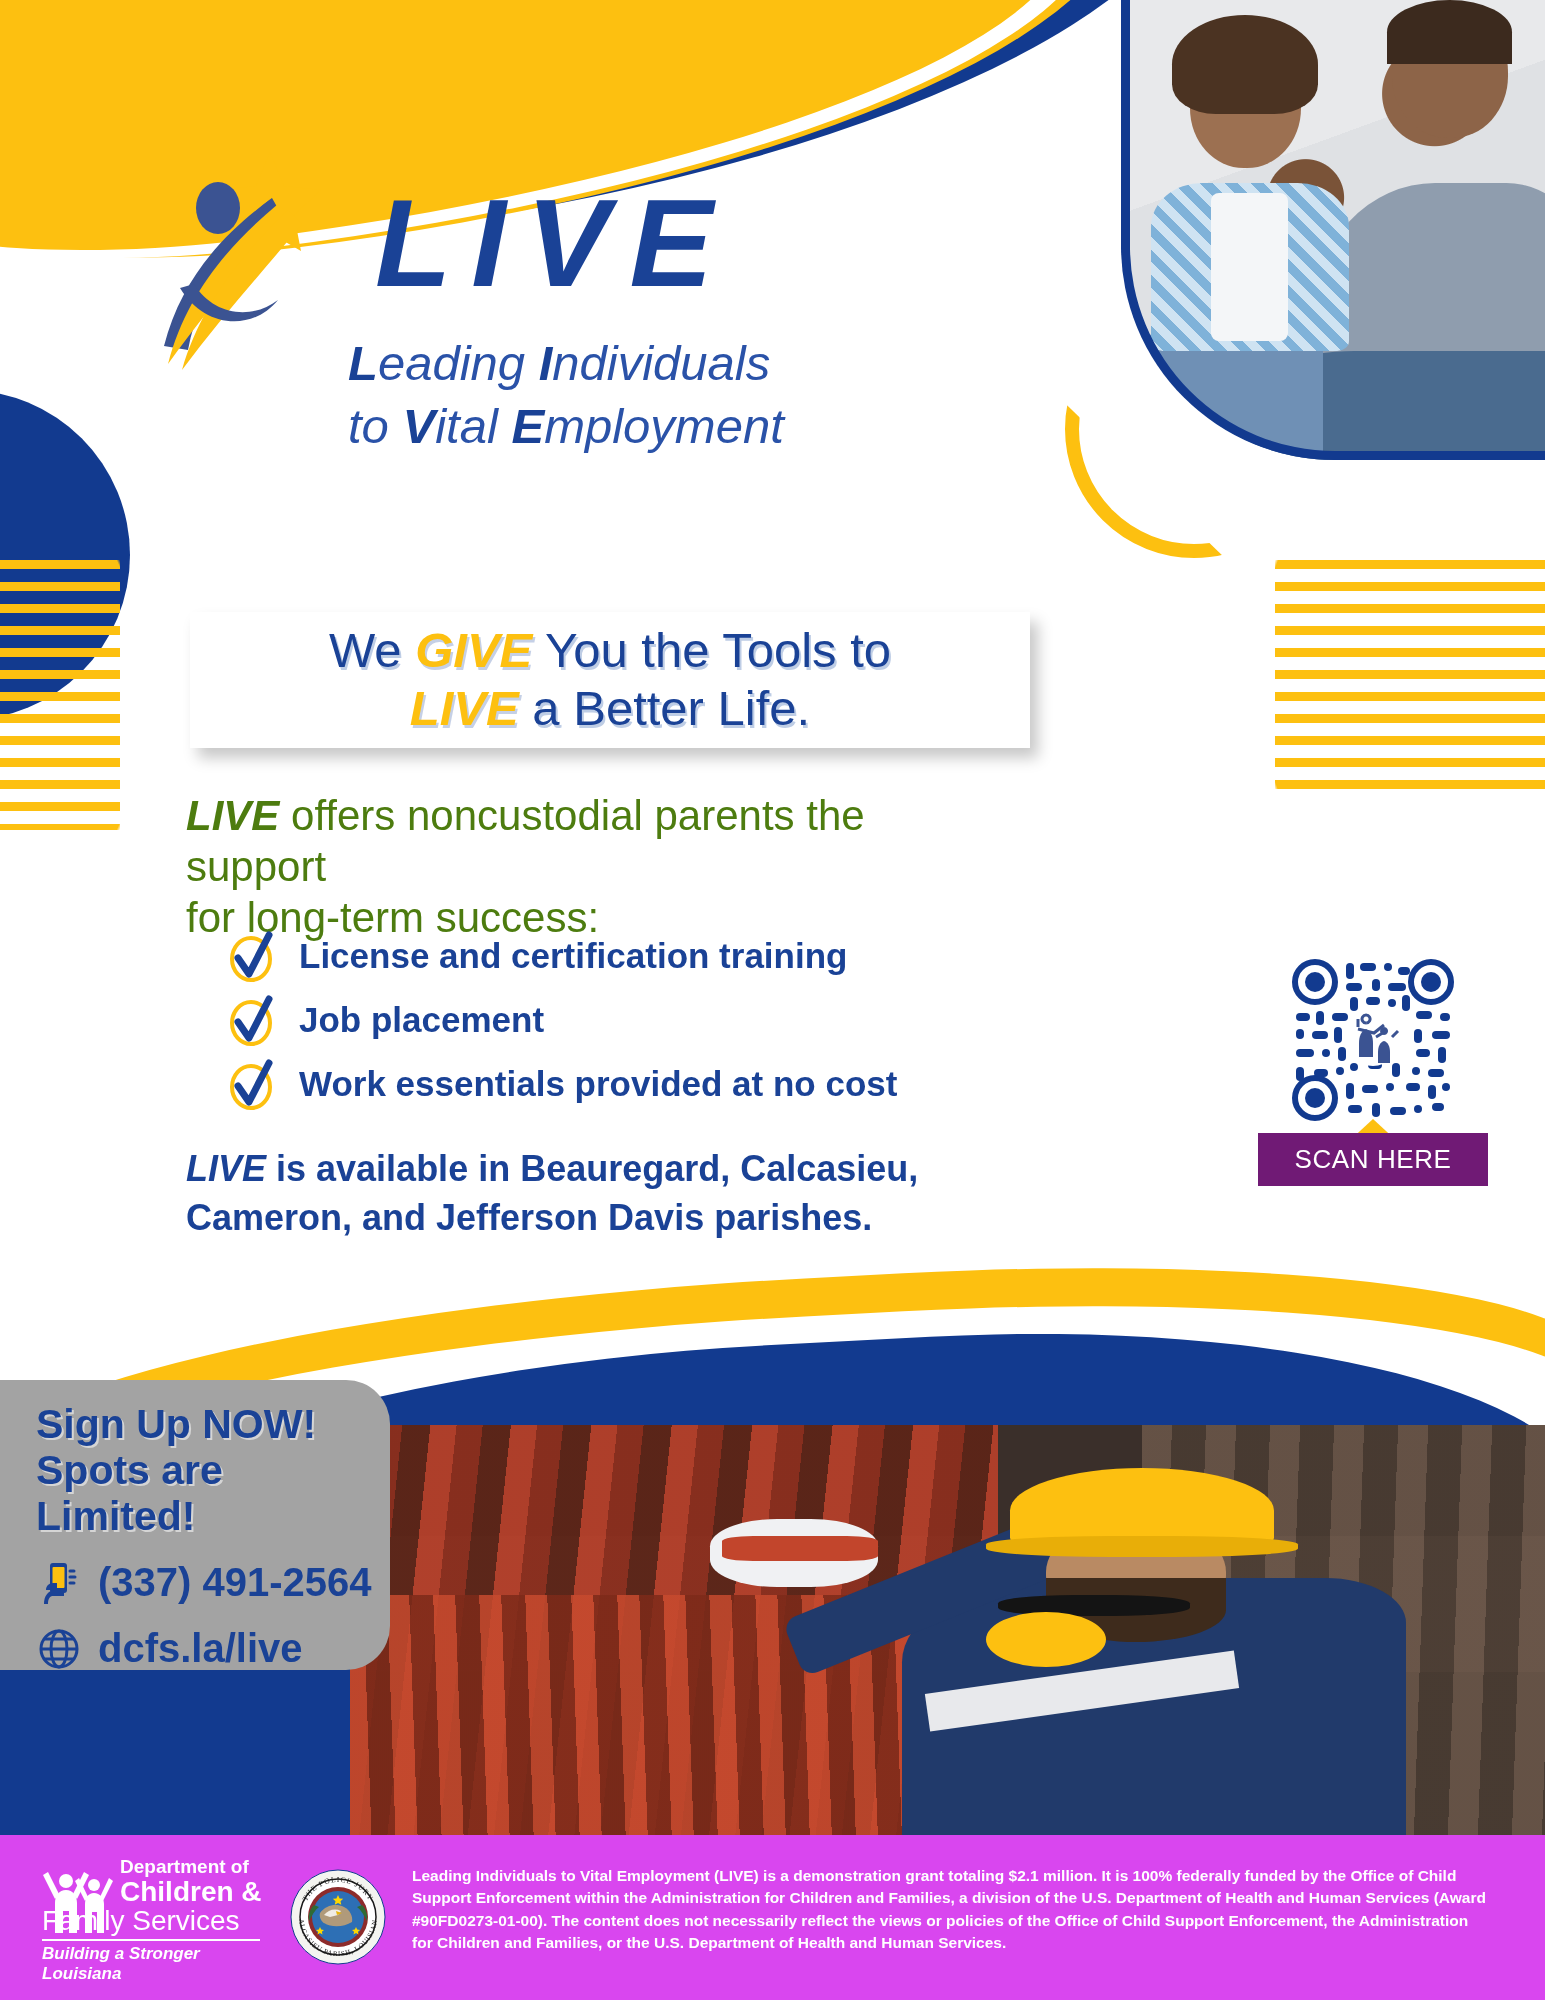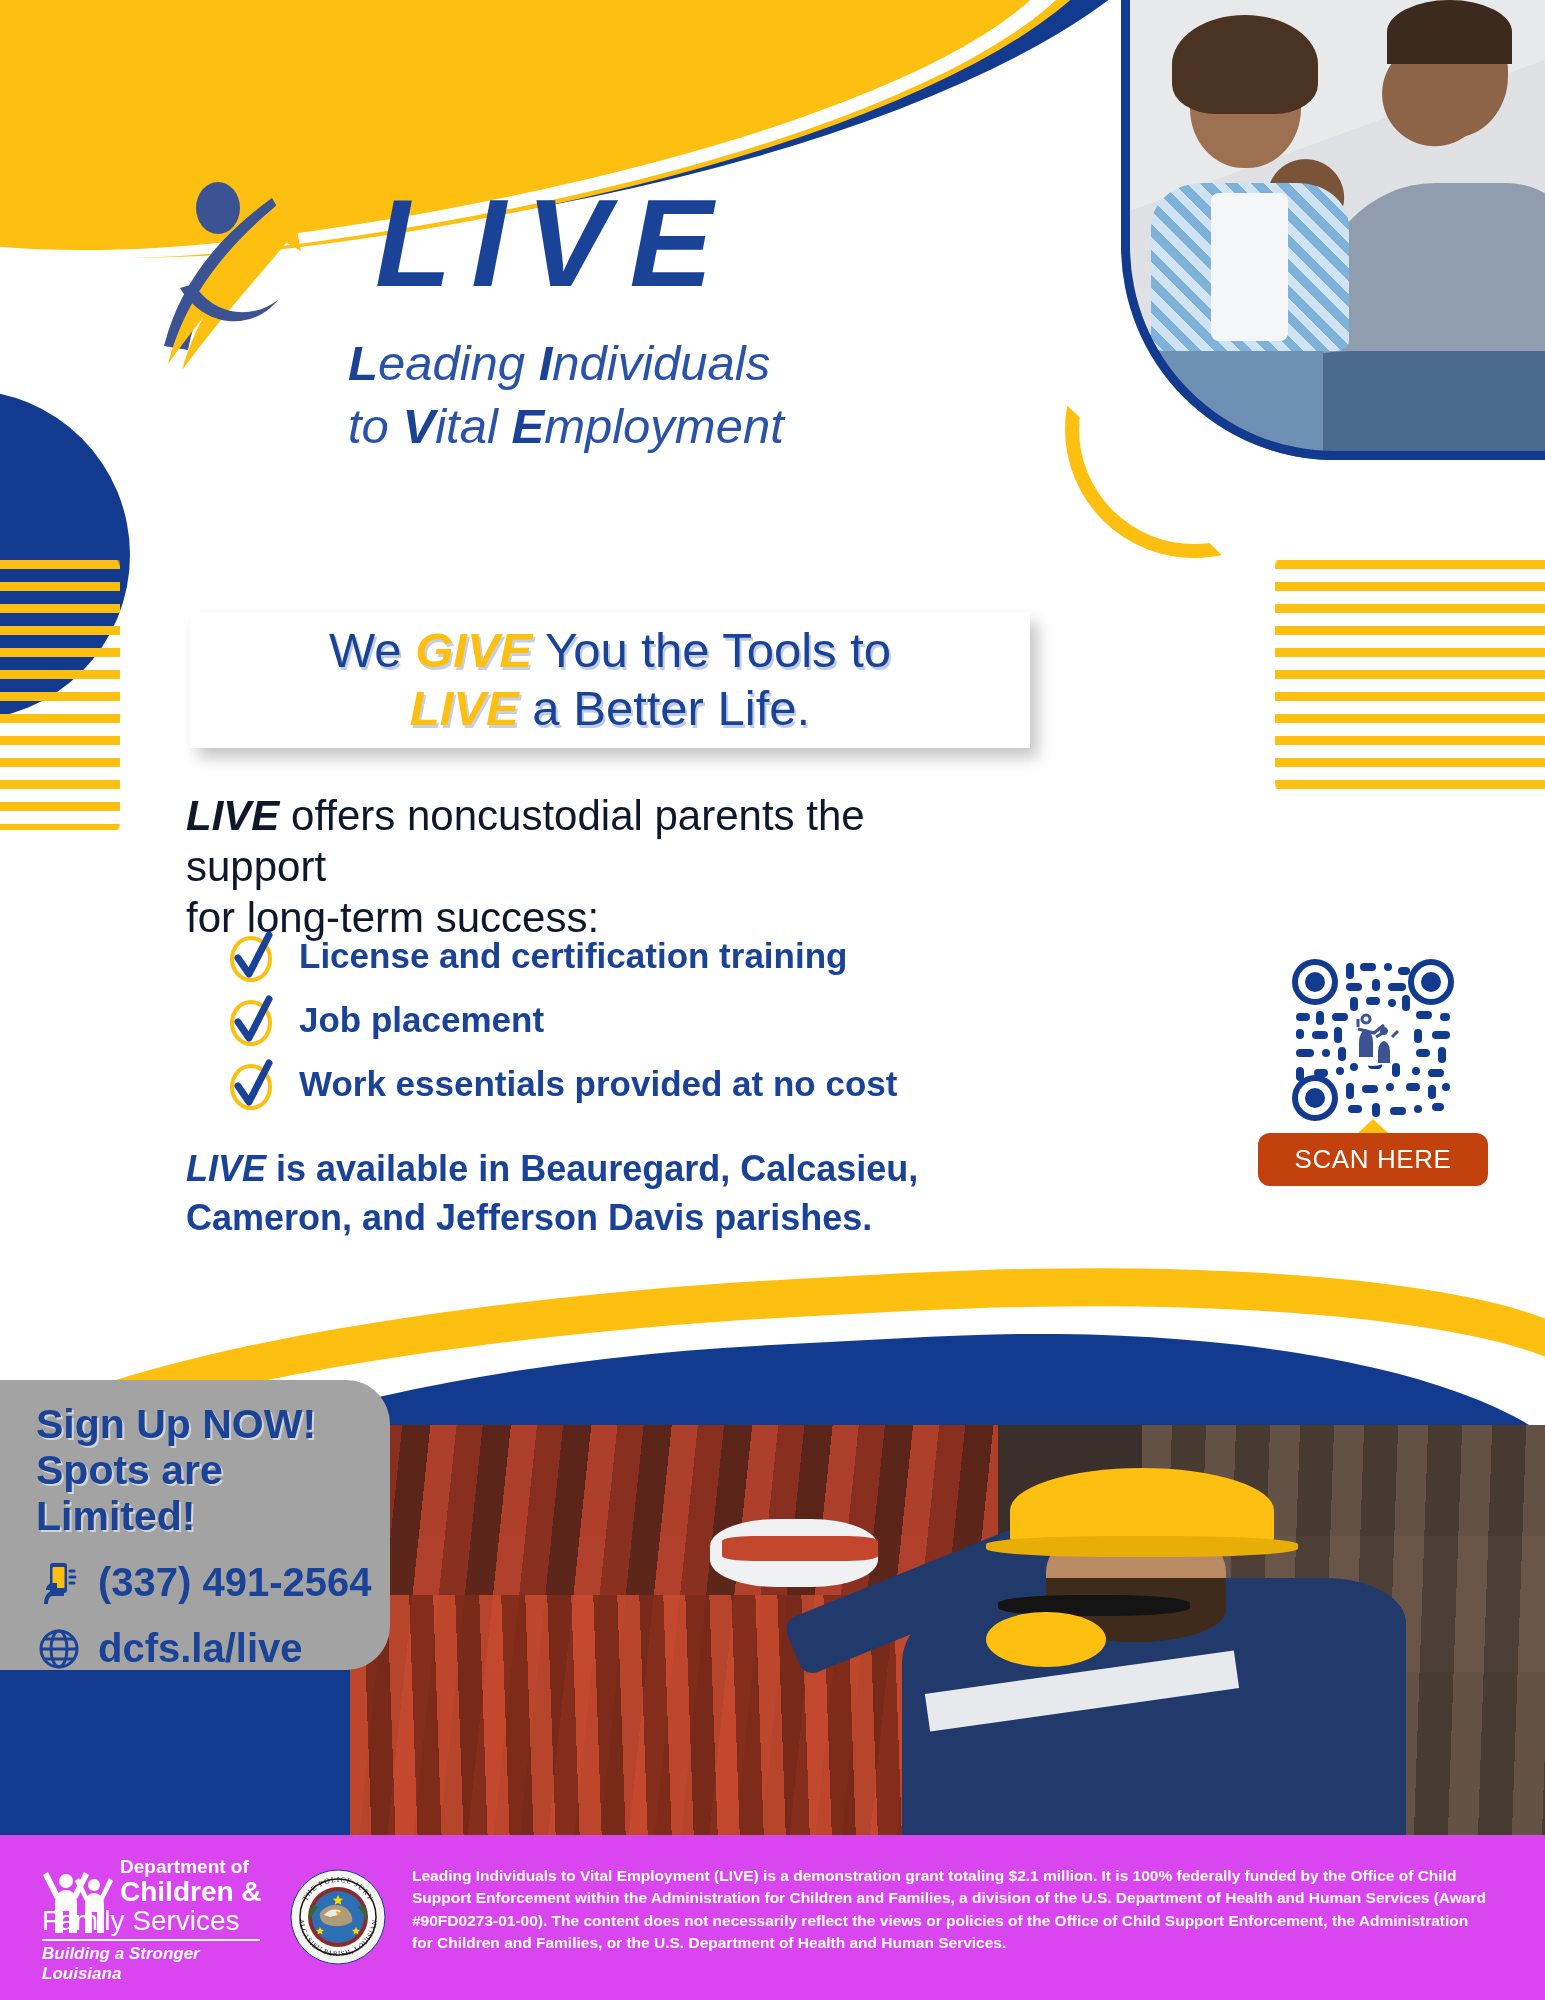--- a/index.html
+++ b/index.html
@@ -65,41 +65,41 @@
 
   
   #banner{position:absolute;left:190px;top:612px;width:840px;min-height:125px;background:#fff;
     box-shadow:8px 10px 14px rgba(0,0,0,.22);display:flex;align-items:flex-end;justify-content:center;}
   #bannerText{text-align:center;font-size:49px;font-weight:400;color:#1a4296;line-height:1.18;
     text-shadow:2px 3px 0 rgba(120,150,200,.48);padding:10px 18px;}
   #bannerText .hl{color:#fdc010;font-weight:700;font-style:italic;
     text-shadow:2px 3px 0 rgba(150,170,210,.55);}
 
   
-  #intro{position:absolute;left:186px;top:790px;width:830px;font-size:42px;color:#0f172a;
+  #intro{position:absolute;left:186px;top:790px;width:830px;font-size:42px;color:#4d7c0f;
     line-height:1.22;white-space:pre-line;}
   #intro b{font-weight:700;font-style:italic;}
 
   #bullets{position:absolute;left:225px;top:930px;width:790px;}
   .bullet{display:flex;align-items:center;margin-bottom:12px;}
   .checkIcon{width:52px;height:52px;flex:0 0 52px;margin-right:22px;}
   .bulletText{font-size:35px;font-weight:700;color:#1a4296;line-height:1.1;}
 
   #availability{position:absolute;left:186px;top:1145px;width:880px;font-size:36px;font-weight:700;
     color:#1a4296;line-height:1.35;white-space:pre-line;}
   #availability b{font-style:italic;}
 
   
   #qrBlock{position:absolute;left:1258px;top:955px;width:230px;}
   #qrCode{width:170px;height:170px;margin:0 auto;position:relative;background:#fff;}
   #scanWrap{position:relative;margin-top:8px;}
   #scanArrow{position:absolute;left:50%;top:-14px;transform:translateX(-50%);
     width:0;height:0;border-left:26px solid transparent;border-right:26px solid transparent;
     border-bottom:24px solid #fdc010;}
-  #scanBtn{position:relative;background:#c2410c;border-radius:12px;padding:11px 0;text-align:center;
+  #scanBtn{position:relative;background:#701a75;border-radius:0;padding:11px 0;text-align:center;
     color:#fff;font-size:26px;letter-spacing:.6px;}
 
   
   #lowerYellow{position:absolute;left:-40px;top:1280px;width:1640px;height:300px;background:#fdc010;
     border-radius:52% 42% 0 0;transform:rotate(-3deg);}
   #lowerWhite{position:absolute;left:-40px;top:1318px;width:1640px;height:300px;background:#fff;
     border-radius:52% 42% 0 0;transform:rotate(-3deg);}
   #lowerBlue{position:absolute;left:-40px;top:1345px;width:1640px;height:520px;background:#123a8f;
     border-radius:50% 40% 0 0;transform:rotate(-3deg);}
   #workerPhotoWrap{position:absolute;left:350px;top:1425px;width:1200px;height:425px;overflow:hidden;}

